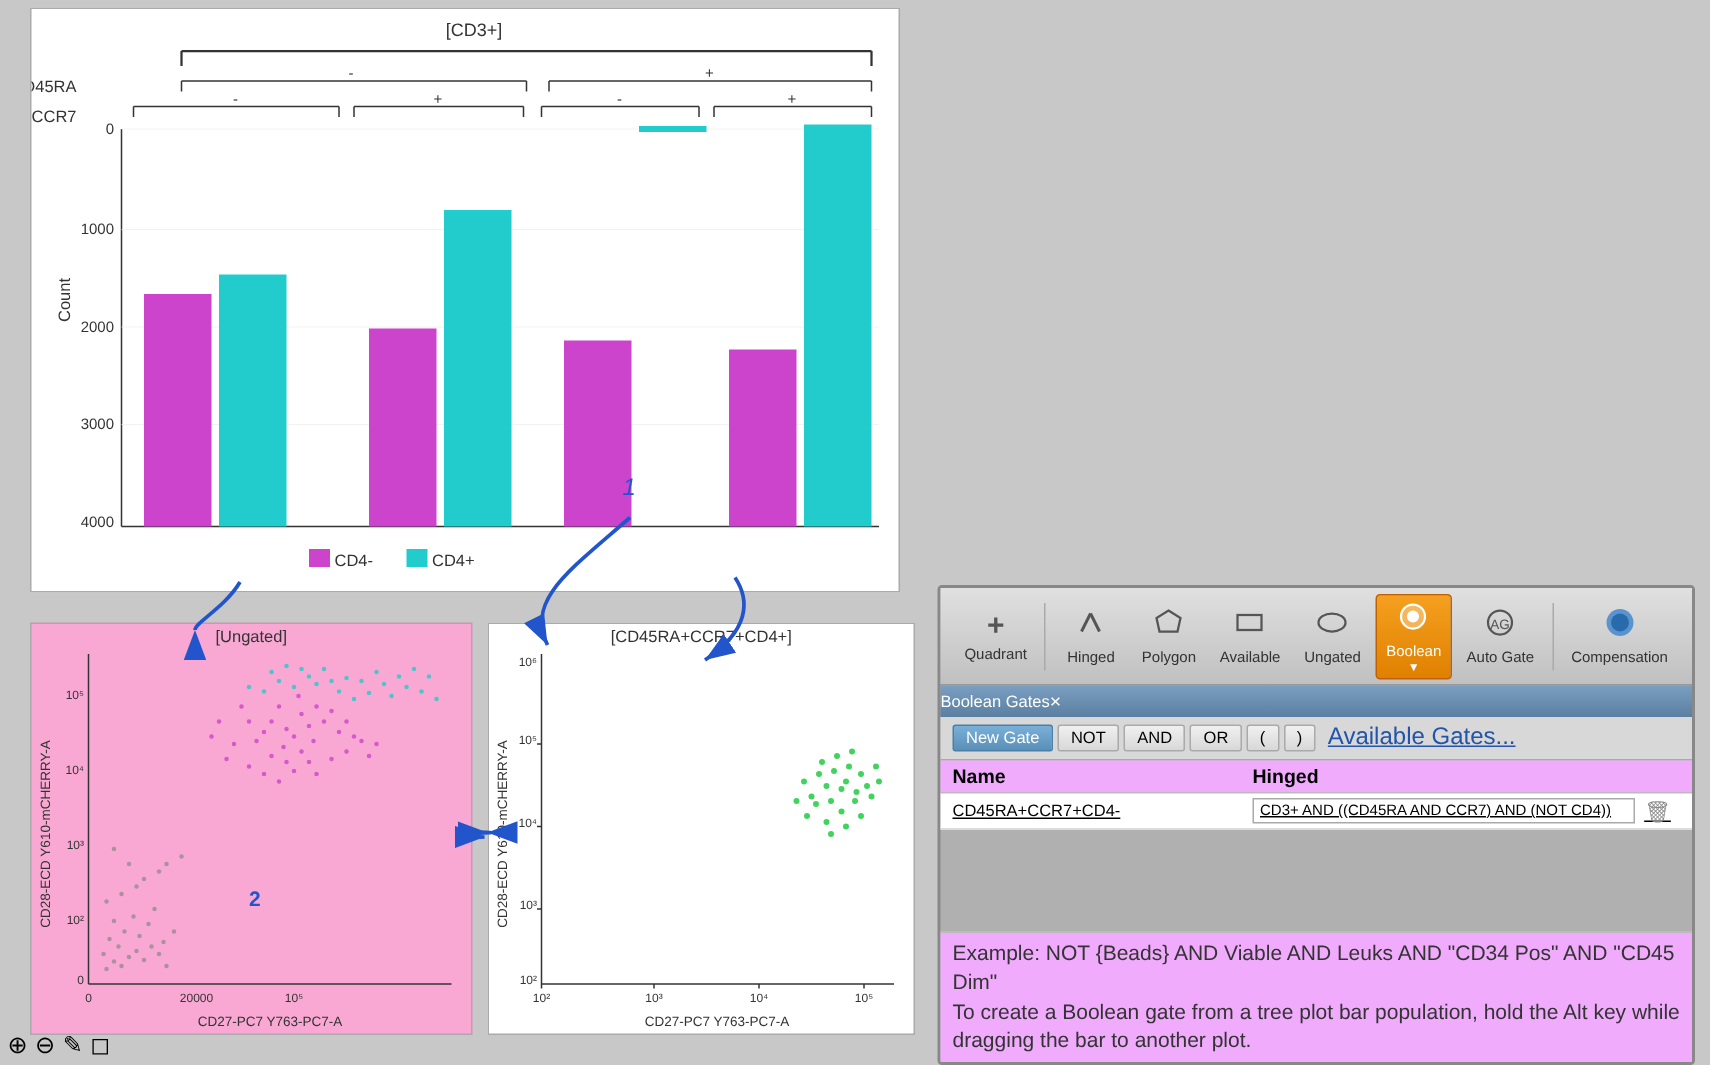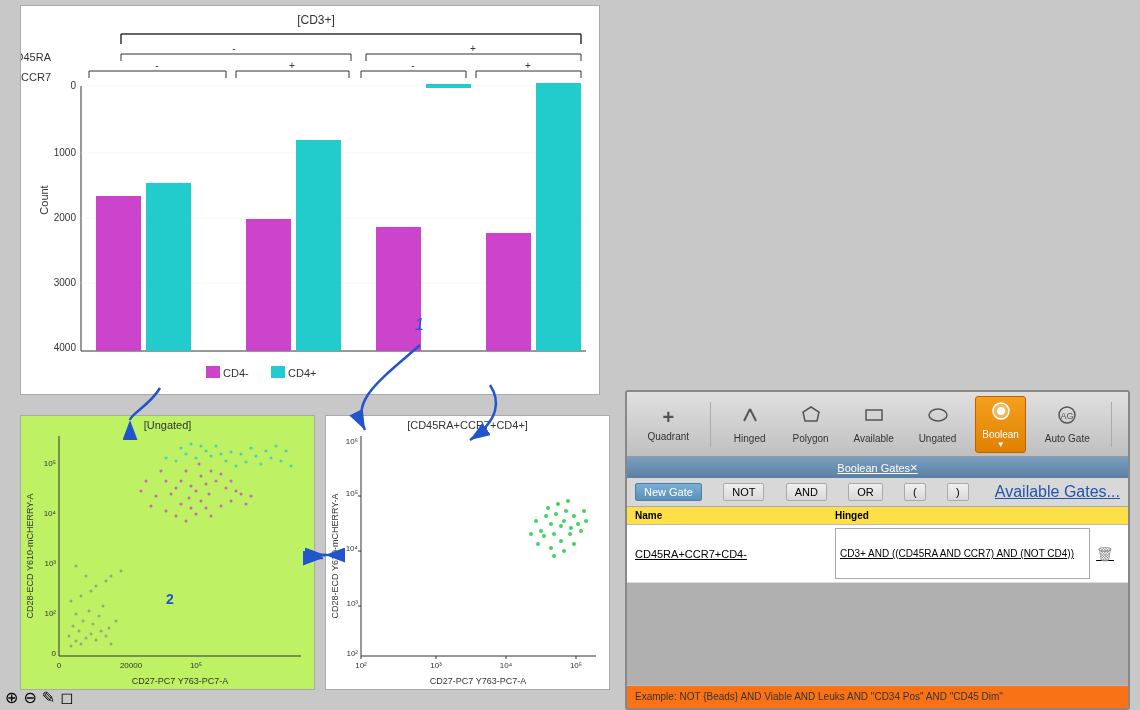--- a/index.html
+++ b/index.html
@@ -42,21 +42,21 @@
       white-space: nowrap;
     }
 
     
     .scatter-left {
       position: absolute;
       top: 415px;
       left: 20px;
       width: 295px;
       height: 275px;
-      background: #bef264;
+      background: #f9a8d4;
       border: 1px solid #aaa;
     }
 
     
     .scatter-right {
       position: absolute;
       top: 415px;
       left: 325px;
       width: 285px;
       height: 275px;
@@ -112,42 +112,40 @@
       text-align: center;
     }
 
     .toolbar-btn.active .label {
       color: white;
     }
 
     .panel-title-bar {
       background: linear-gradient(180deg, #7a9fc0, #5a7fa0);
       color: white;
-      padding: 3px 21px;
+      padding: 3px 0;
       font-size: 11px;
       display: flex;
-      justify-content: center;
+      justify-content: flex-start;
       align-items: center;
-      text-decoration: underline;
     }
 
     .panel-close {
       cursor: pointer;
       font-size: 13px;
       color: white;
     }
 
     .panel-buttons {
       background: #d8d8d8;
       padding: 5px 8px;
       display: flex;
       align-items: center;
       gap: 3px;
       border-bottom: 1px solid #aaa;
-      justify-content: space-between;
     }
 
     .panel-btn {
       background: linear-gradient(180deg, #f0f0f0, #d8d8d8);
       border: 1px solid #aaa;
       padding: 2px 8px;
       font-size: 11px;
       cursor: pointer;
       border-radius: 2px;
     }
@@ -162,61 +160,61 @@
       color: #2255aa;
       text-decoration: underline;
       cursor: pointer;
       font-size: 16px;
       margin-left: 5px;
     }
 
     .panel-table-header {
       display: grid;
       grid-template-columns: 200px 1fr 30px;
-      background: #fde047;
+      background: #f0abfc;
       border-bottom: 1px solid #bbb;
       padding: 3px 8px;
-      font-size: 10px;
+      font-size: 13px;
       font-weight: bold;
     }
 
     .panel-table-row {
       display: grid;
       grid-template-columns: 200px 1fr 30px;
       padding: 3px 8px;
       align-items: center;
       background: white;
       border-bottom: 1px solid #ddd;
       text-decoration: underline;
     }
 
     .logic-input {
       border: 1px solid #aaa;
-      padding: 19px 4px;
+      padding: 2px 4px;
       font-size: 10px;
       width: 100%;
       background: white;
     }
 
     .delete-btn {
       cursor: pointer;
       font-size: 14px;
       color: #888;
       text-align: center;
     }
 
     .panel-footer {
       position: absolute;
       bottom: 0;
       left: 0;
       right: 0;
-      background: #f97316;
+      background: #f0abfc;
       border-top: 1px solid #bbb;
       padding: 4px 8px;
-      font-size: 10px;
+      font-size: 14px;
       color: #333;
       line-height: 1.4;
     }
 
     
     .svg-overlay {
       position: absolute;
       top: 0;
       left: 0;
       width: 1140px;
@@ -573,20 +571,29 @@
       <div class="toolbar-btn">
         <span class="icon">
           <svg width="22" height="22" viewBox="0 0 22 22">
             <circle cx="11" cy="11" r="8" stroke="#555" stroke-width="1.5" fill="none"></circle>
             <text x="11" y="15" text-anchor="middle" font-size="9" fill="#555">AG</text>
           </svg>
         </span>
         <span class="label">Auto Gate</span>
       </div>
       <div class="toolbar-separator"></div>
+      <div class="toolbar-btn">
+        <span class="icon">
+          <svg width="28" height="22" viewBox="0 0 28 22">
+            <circle cx="14" cy="11" r="9" fill="#4488cc" opacity="0.85"></circle>
+            <circle cx="14" cy="11" r="6" fill="#2266aa" opacity="0.9"></circle>
+          </svg>
+        </span>
+        <span class="label">Compensation</span>
+      </div>
     </div>
 
     <div class="panel-title-bar">
       <span>Boolean Gates</span>
       <span class="panel-close">×</span>
     </div>
 
     <div class="panel-buttons">
       <button class="panel-btn active-gate">New Gate</button>
       <button class="panel-btn">NOT</button>
@@ -604,20 +611,21 @@
     </div>
 
     <div class="panel-table-row">
       <span style="font-size:11px;">CD45RA+CCR7+CD4-</span>
       <input class="logic-input" type="text" value="CD3+ AND ((CD45RA AND CCR7) AND (NOT CD4))" style="">
       <span class="delete-btn">🗑</span>
     </div>
 
     <div class="panel-footer">
       <div>Example: NOT {Beads} AND Viable AND Leuks AND "CD34 Pos" AND "CD45 Dim"</div>
+      <div>To create a Boolean gate from a tree plot bar population, hold the Alt key while dragging the bar to another plot.</div>
     </div>
   </div>
 
   <svg class="svg-overlay">
 
     <text x="415" y="330" font-size="16" fill="#2255cc" font-style="italic">1</text>
 
     <path d="M 420,345 C 380,380 350,400 365,430" stroke="#2255cc" stroke-width="2.5" fill="none" marker-end="url(#arrowhead)"></path>
 
     <path d="M 315,555 C 325,555 330,555 325,555" stroke="#2255cc" stroke-width="2.5" fill="none" marker-end="url(#arrowhead)"></path>

